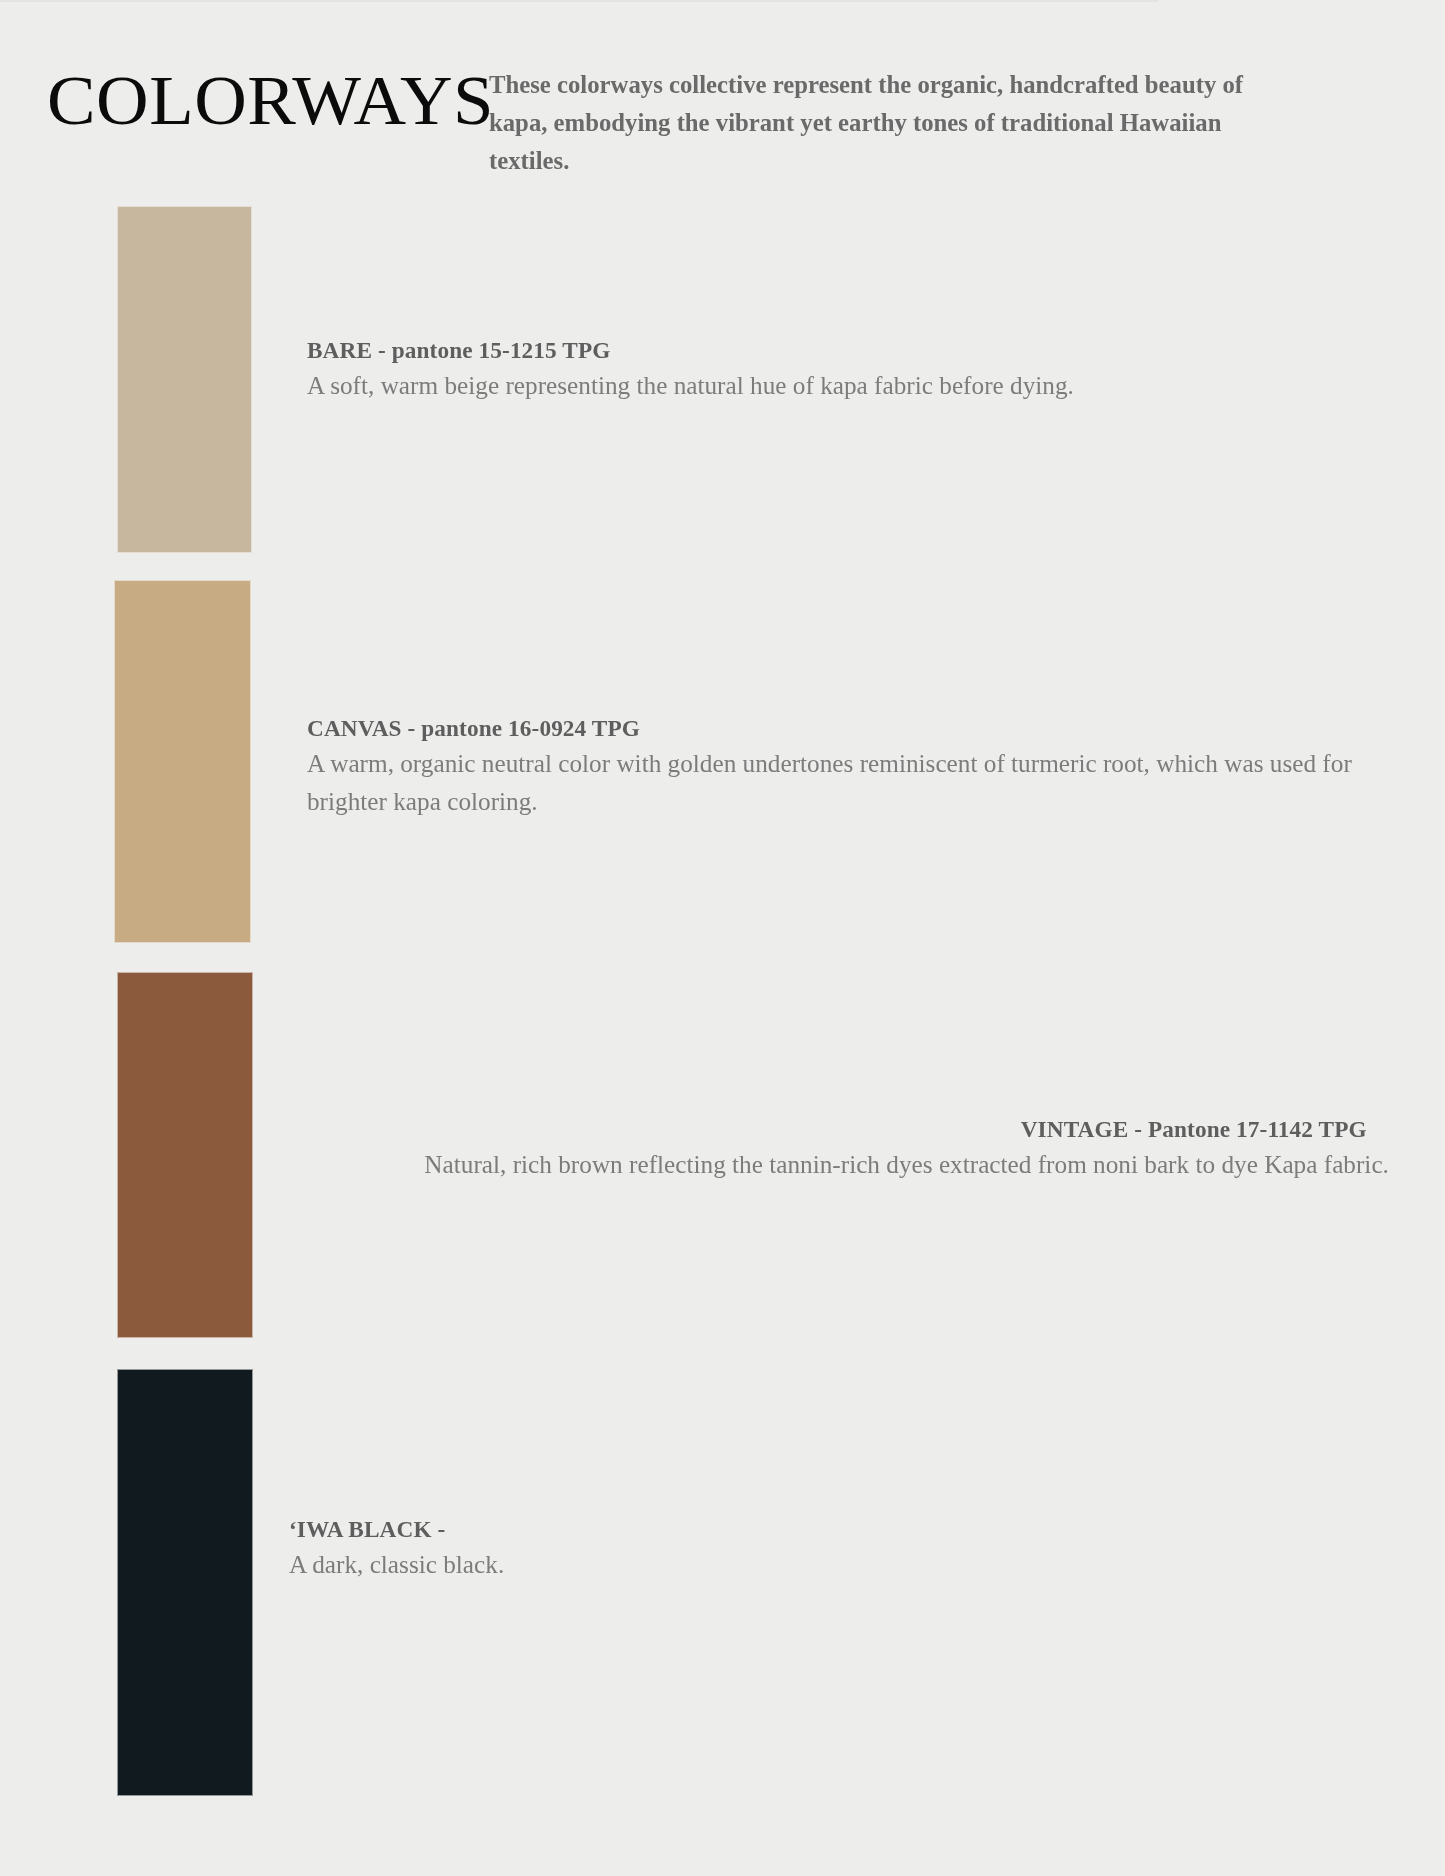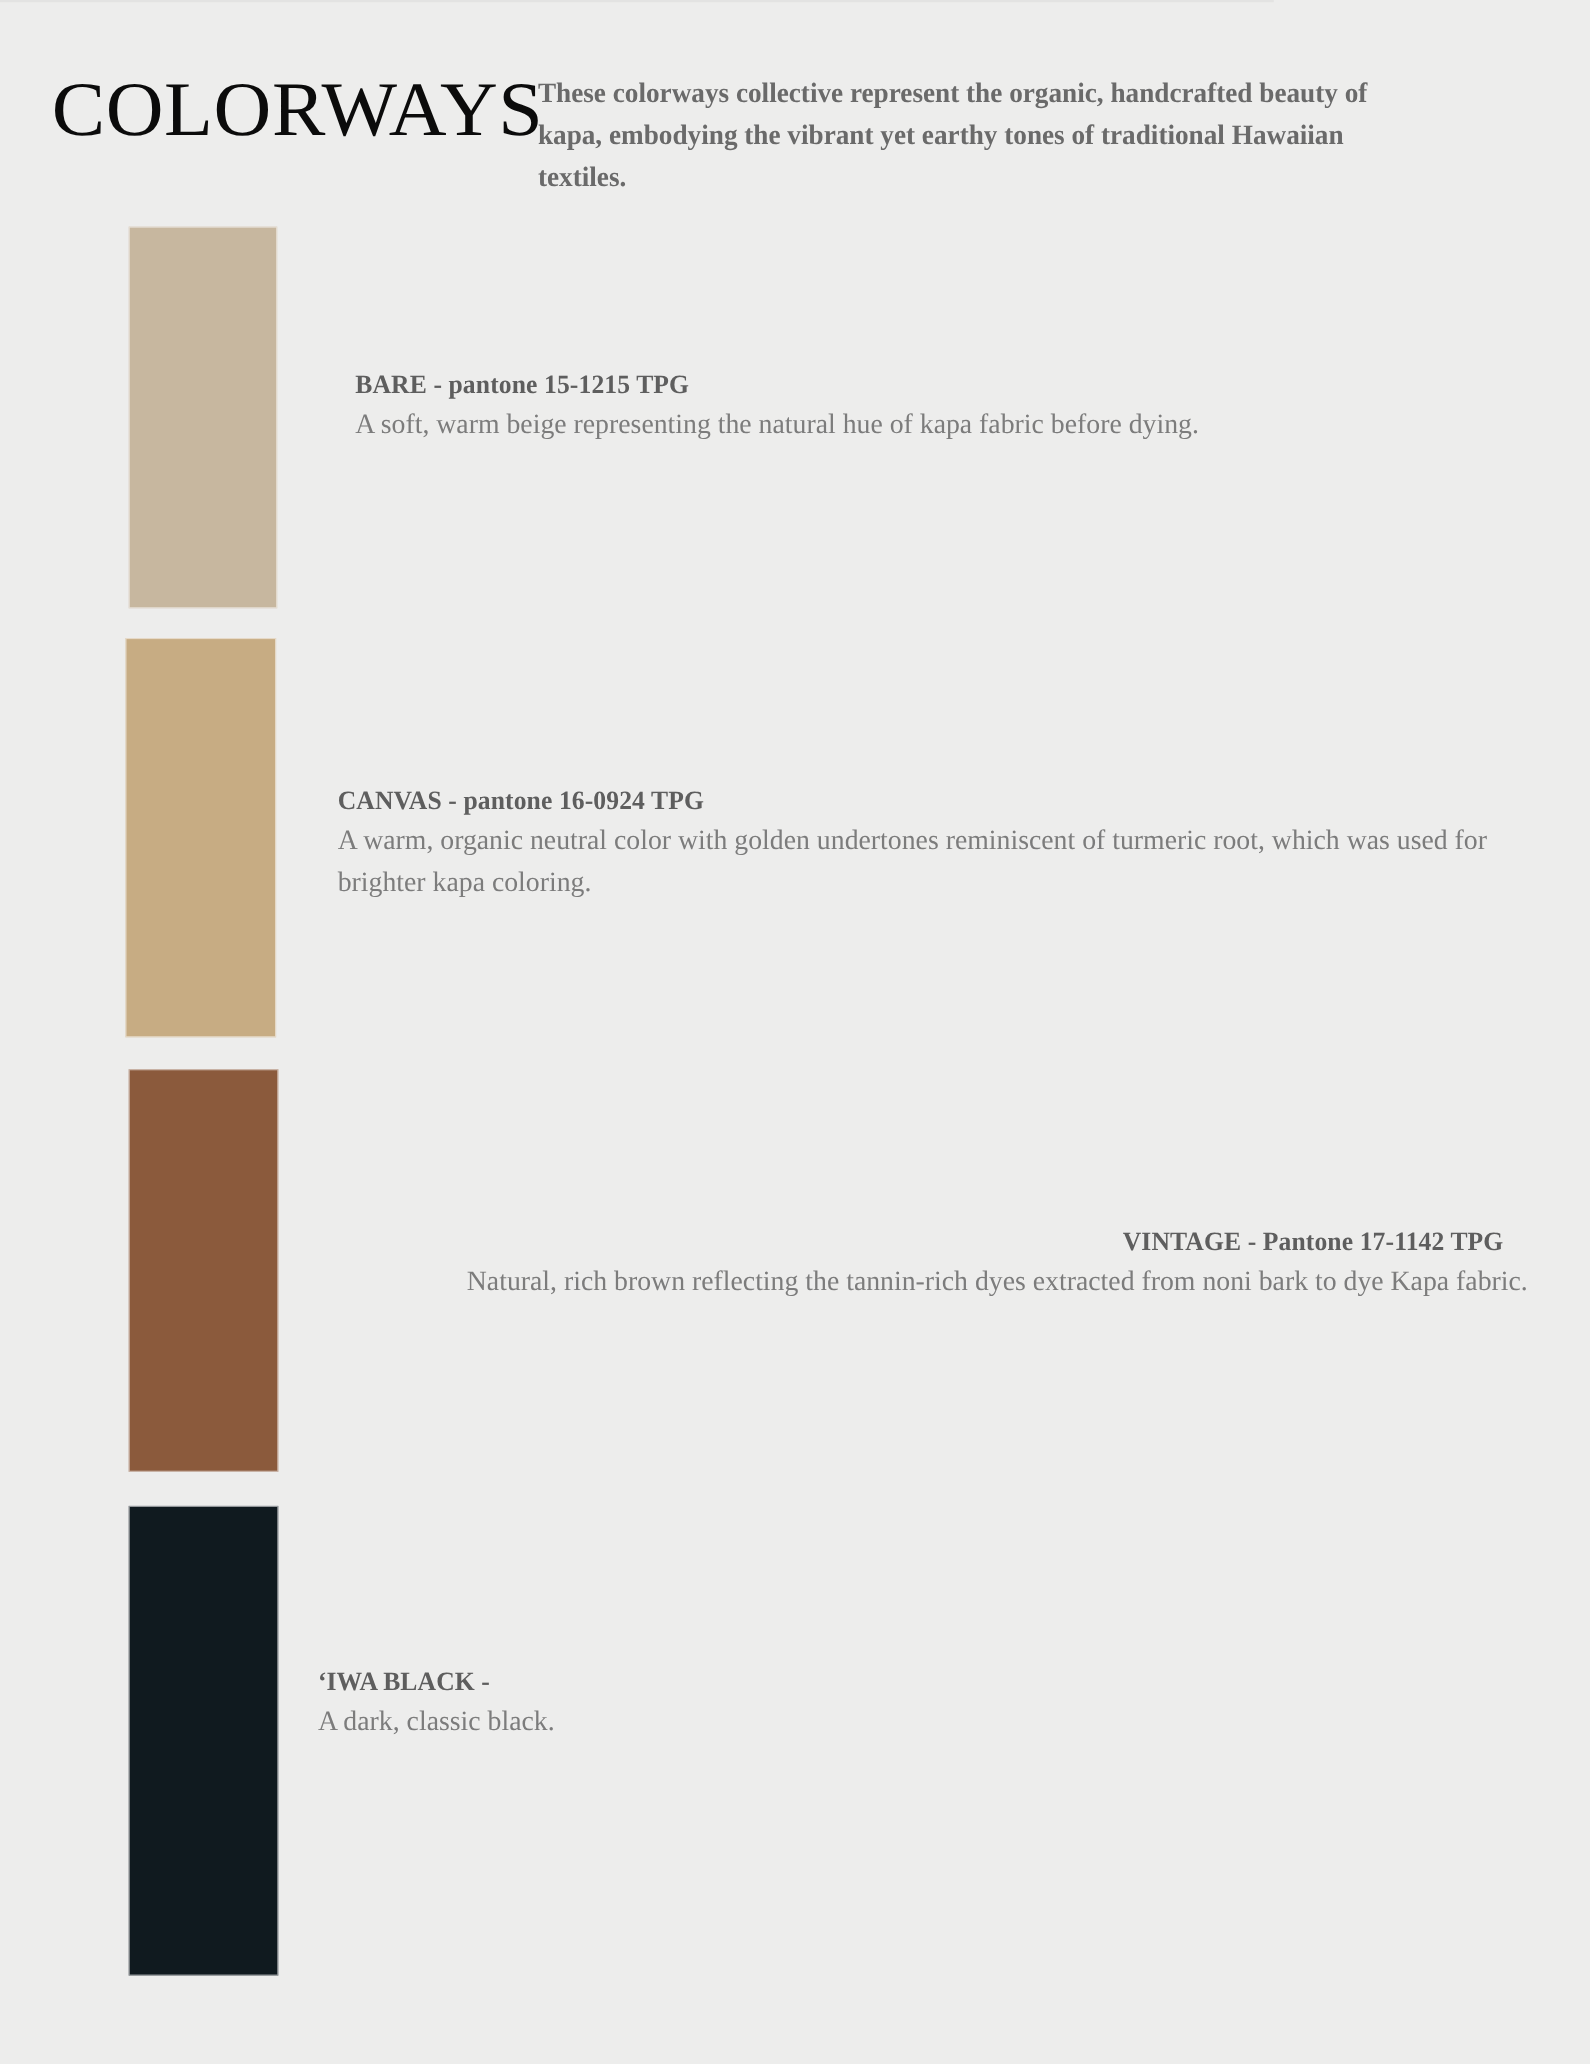--- a/index.html
+++ b/index.html
@@ -98,21 +98,21 @@
     line-height: 38px;
     font-weight: 400;
     color: #7C7C7C;
     transform: scaleX(0.99);
     transform-origin: left top;
   }
 
   
   #row-0 { top: 204px; }
   #row-0 .swatch-chip { left: 117px; width: 135px; height: 347px; }
-  #row-0 .swatch-text { left: 307px; top: 127px; margin-left: 16px; }
+  #row-0 .swatch-text { left: 307px; top: 127px; }
 
   #row-1 { top: 578px; }
   #row-1 .swatch-chip { left: 114px; width: 137px; height: 363px; }
   #row-1 .swatch-text { left: 307px; top: 121px; margin-top: 10px; }
 
   #row-2 { top: 970px; }
   #row-2 .swatch-chip { left: 117px; width: 136px; height: 366px; }
   #row-2 .swatch-text { left: 290px; top: 140px; text-align: right; }
 
   #row-3 { top: 1367px; }

